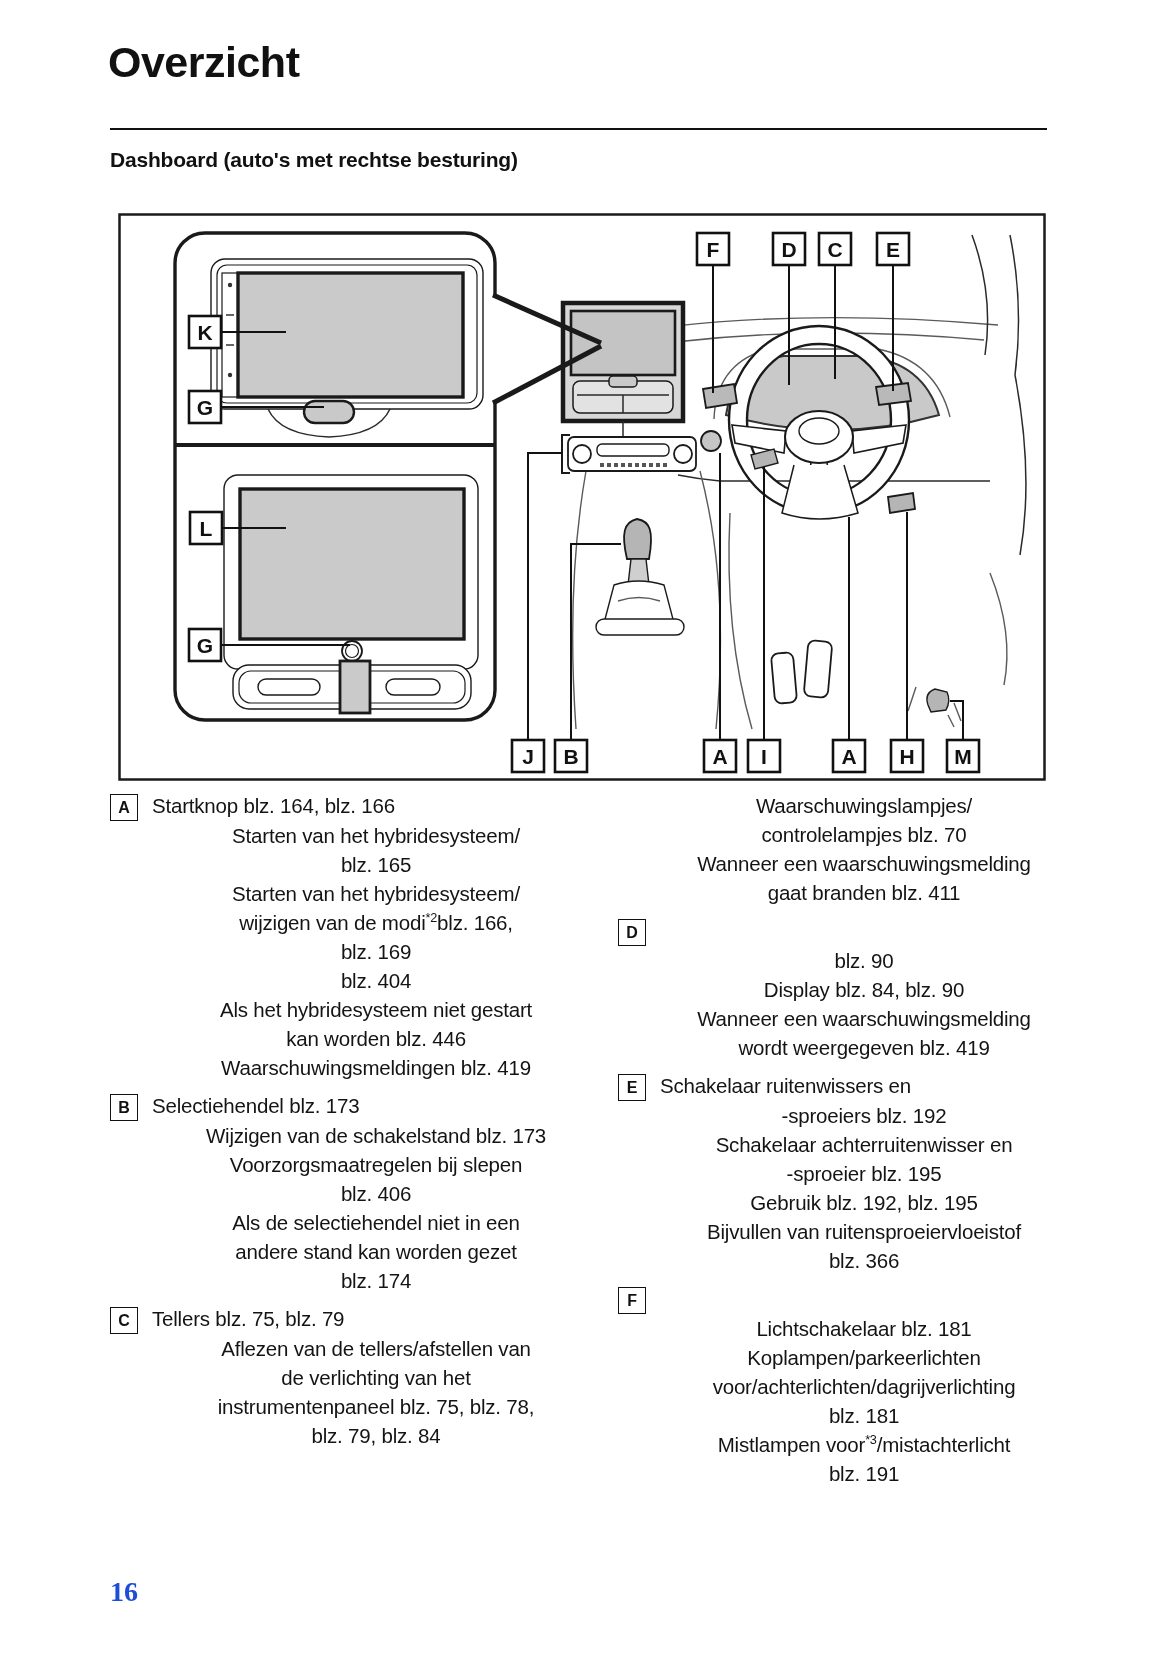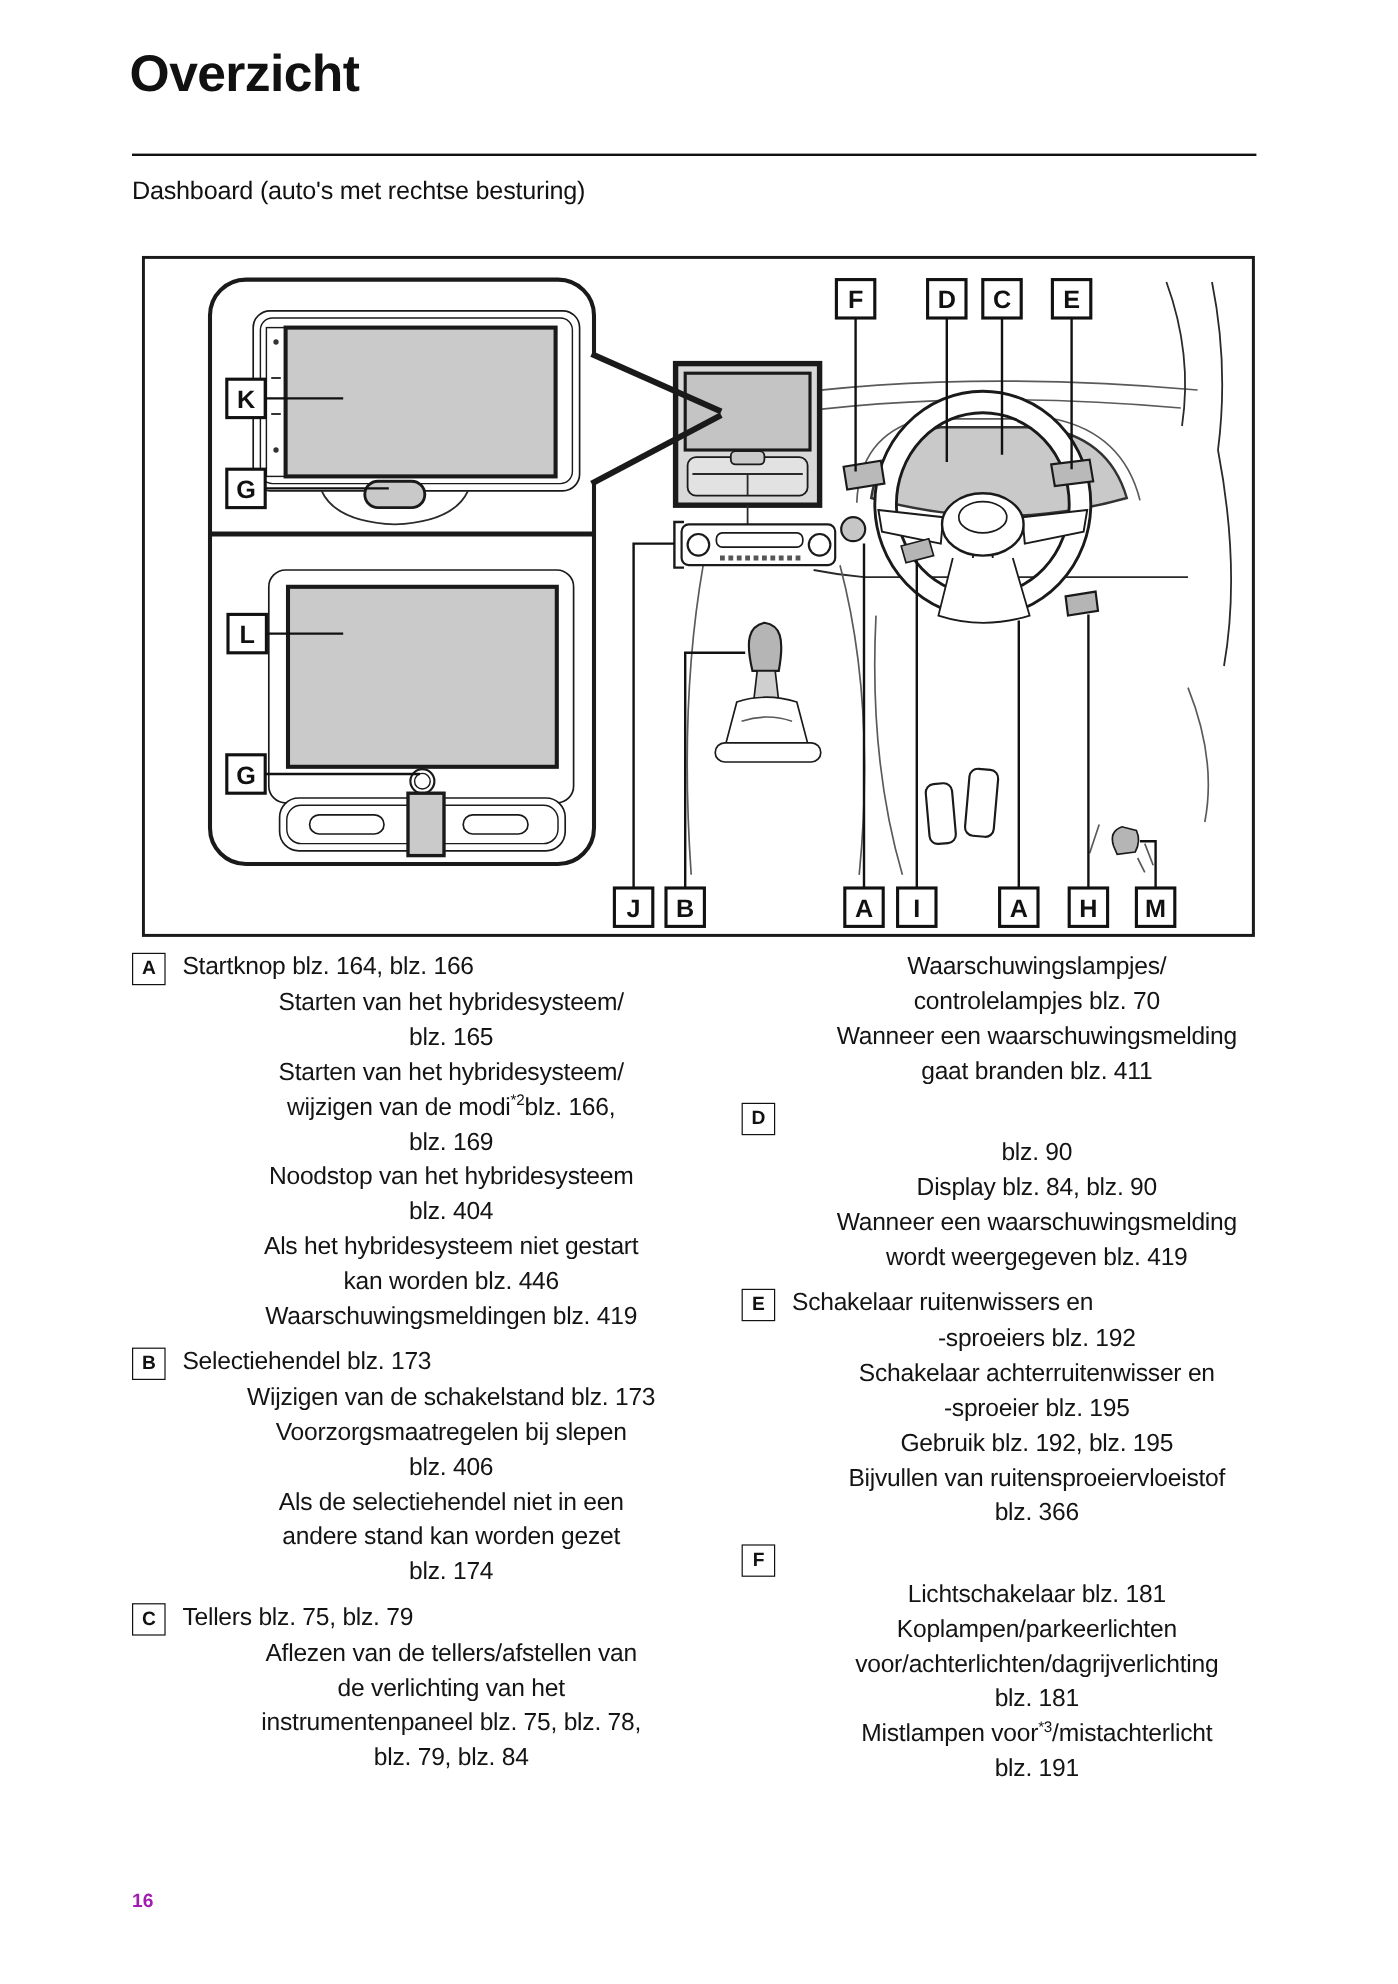--- a/index.html
+++ b/index.html
@@ -12,21 +12,21 @@
   #page-title {
     position:absolute; left:108px; top:38px;
     font-size:43px; font-weight:800; letter-spacing:-0.5px; color:#111;
   }
   #title-rule {
     position:absolute; left:110px; top:128px; width:937px; height:0;
     border-top:2px solid #111;
   }
   #subtitle {
     position:absolute; left:110px; top:148px;
-    font-size:21px; font-weight:400; color:#111; letter-spacing:-0.2px;
+    font-size:21px; font-weight:700; color:#111; letter-spacing:-0.2px;
   }
   #diagram {
     position:absolute; left:118px; top:213px; width:928px; height:568px;
   }
   #diagram svg { display:block; width:928px; height:568px; }
 
   .col { position:absolute; font-size:20.5px; line-height:29px; letter-spacing:-0.2px; }
   #col-left  { left:110px; top:791px; width:492px; }
   #col-right { left:618px; top:791px; width:452px; }
   .sec { margin-bottom:9px; }
@@ -34,21 +34,21 @@
   .callout-box {
     flex:none; display:inline-flex; align-items:center; justify-content:center;
     width:26px; height:25px; border:1.7px solid #111; background:#fff;
     font-size:16px; font-weight:700; color:#111; margin:3px 12px 0 0;
   }
   .sec-title { padding-left:2px; }
   .sec-line  { padding-left:40px;text-align:center; }
   sup { font-size:0.62em; vertical-align:super; line-height:0; }
   #page-number {
     position:absolute; left:110px; top:1576px;
-    font-size:16px; font-weight:700; color:#a21caf;
+    font-size:28px; font-weight:700; color:#1d4ed8;font-family:Liberation Serif, serif;
   }
   
   .ln   { stroke:#1a1a1a; stroke-width:2;   fill:none; }
   .ln15 { stroke:#2a2a2a; stroke-width:1.5; fill:none; }
   .soft { stroke:#5a5a5a; stroke-width:1.4; fill:none; }
   .callout-line { stroke:#111; stroke-width:2; fill:none; }
   .lblbox { fill:#fff; stroke:#111; stroke-width:2.6; }
   .lbltxt { font-family:"Liberation Sans","DejaVu Sans",sans-serif; font-size:21px; font-weight:700; fill:#111; text-anchor:middle; }
 </style>
 </head>
@@ -259,21 +259,20 @@
       <div class="sec">
         <div class="sec-head">
           <span class="callout-box">A</span>
           <span class="sec-title">Startknop blz. 164, blz. 166</span>
         </div>
         <div class="sec-line">Starten van het hybridesysteem/</div>
         <div class="sec-line">blz. 165</div>
         <div class="sec-line">Starten van het hybridesysteem/</div>
         <div class="sec-line">wijzigen van de modi<sup>*2</sup>blz. 166,</div>
         <div class="sec-line">blz. 169</div>
-        <div class="sec-line">Noodstop van het hybridesysteem</div>
         <div class="sec-line">blz. 404</div>
         <div class="sec-line">Als het hybridesysteem niet gestart</div>
         <div class="sec-line">kan worden blz. 446</div>
         <div class="sec-line">Waarschuwingsmeldingen blz. 419</div>
       </div>
       <div class="sec">
         <div class="sec-head">
           <span class="callout-box">B</span>
           <span class="sec-title">Selectiehendel blz. 173</span>
         </div>

